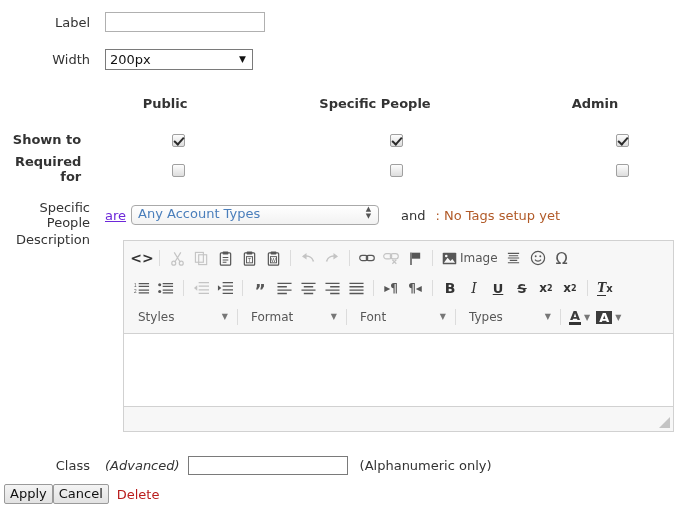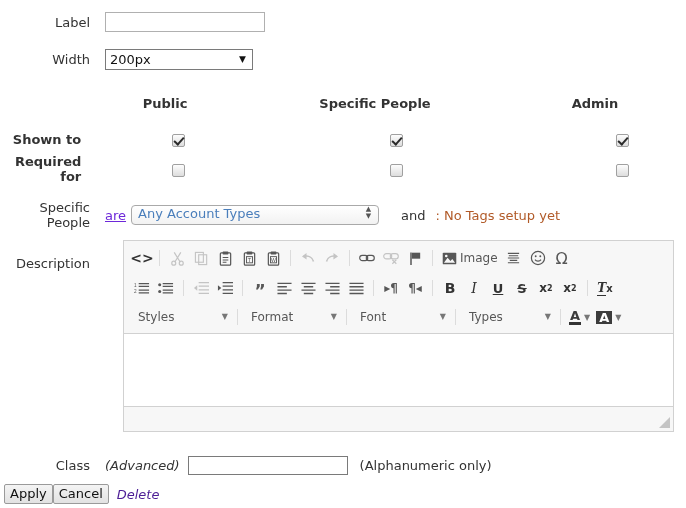--- a/index.html
+++ b/index.html
@@ -149,21 +149,21 @@
     line-height: 7px;
     color: #555;
     text-align: center;
   }
   .tag-note { color: #b15a28; font-size: 13px; }
   .and-word { color: #333; font-size: 13px; margin: 0 10px 0 22px; }
 
   
   #row-desc-label {
     position: absolute;
-    top: 256px;
+    top: 232px;
     left: 0;
     width: 105px;
     text-align: right;
     padding-right: 15px;
     font-size: 13px;
     box-sizing: border-box;
     color: #333;
   }
   #editor {
     position: absolute;
@@ -316,26 +316,25 @@
     font-size: 13px;
     color: #111;
     background: linear-gradient(180deg,#f4f4f4 0%, #e2e2e2 100%);
     border: 1px solid #9a9a9a;
     border-radius: 2px;
     padding: 1px 5px;
     line-height: 16px;
     cursor: default;
   }
   #delete-link {
-    color: #4c1d95;
+    color: #b91c1c;
     font-size: 13px;
     margin-left: 8px;
     text-decoration: none;
     cursor: pointer;
-    font-style: italic;
   }
 </style>
 </head>
 <body>
 
 <div class="form-row" id="row-label">
   <div class="field-label">Label</div>
   <input class="text-input" id="label-input" type="text" value="" style="">
 </div>
 

